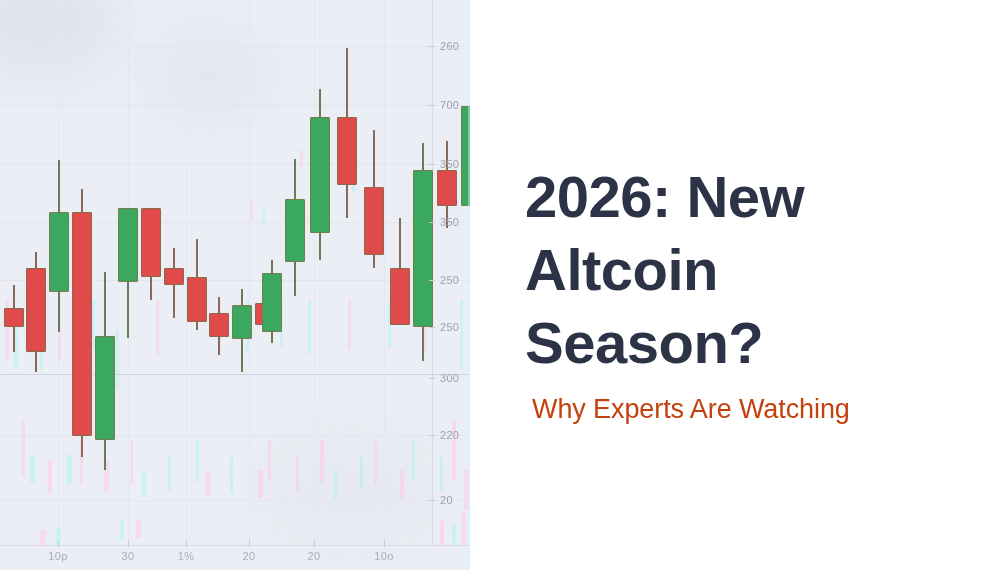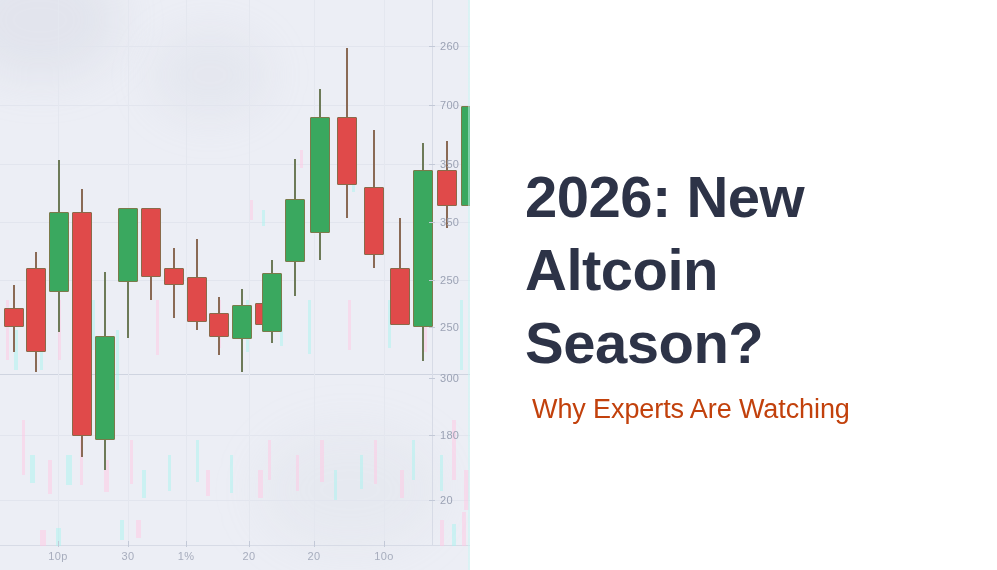--- a/index.html
+++ b/index.html
@@ -356,21 +356,21 @@
         <div class="ytick" style="top: 164px;">350</div>
         <div class="ytick-mark" style="top: 222px;"></div>
         <div class="ytick" style="top: 222px;">350</div>
         <div class="ytick-mark" style="top: 280px;"></div>
         <div class="ytick" style="top: 280px;">250</div>
         <div class="ytick-mark" style="top: 327px;"></div>
         <div class="ytick" style="top: 327px;">250</div>
         <div class="ytick-mark" style="top: 378px;"></div>
         <div class="ytick" style="top: 378px;">300</div>
         <div class="ytick-mark" style="top: 435px;"></div>
-        <div class="ytick" style="top: 435px;">180</div>
+        <div class="ytick" style="top: 435px;">220</div>
         <div class="ytick-mark" style="top: 500px;"></div>
         <div class="ytick" style="top: 500px;">20</div>
       </div>
 
     <div id="xtick-layer">
         <div class="xtick-mark" style="left: 58px;"></div>
         <div class="xtick" style="left: 58px;">10p</div>
         <div class="xtick-mark" style="left: 128px;"></div>
         <div class="xtick" style="left: 128px;">30</div>
         <div class="xtick-mark" style="left: 186px;"></div>

